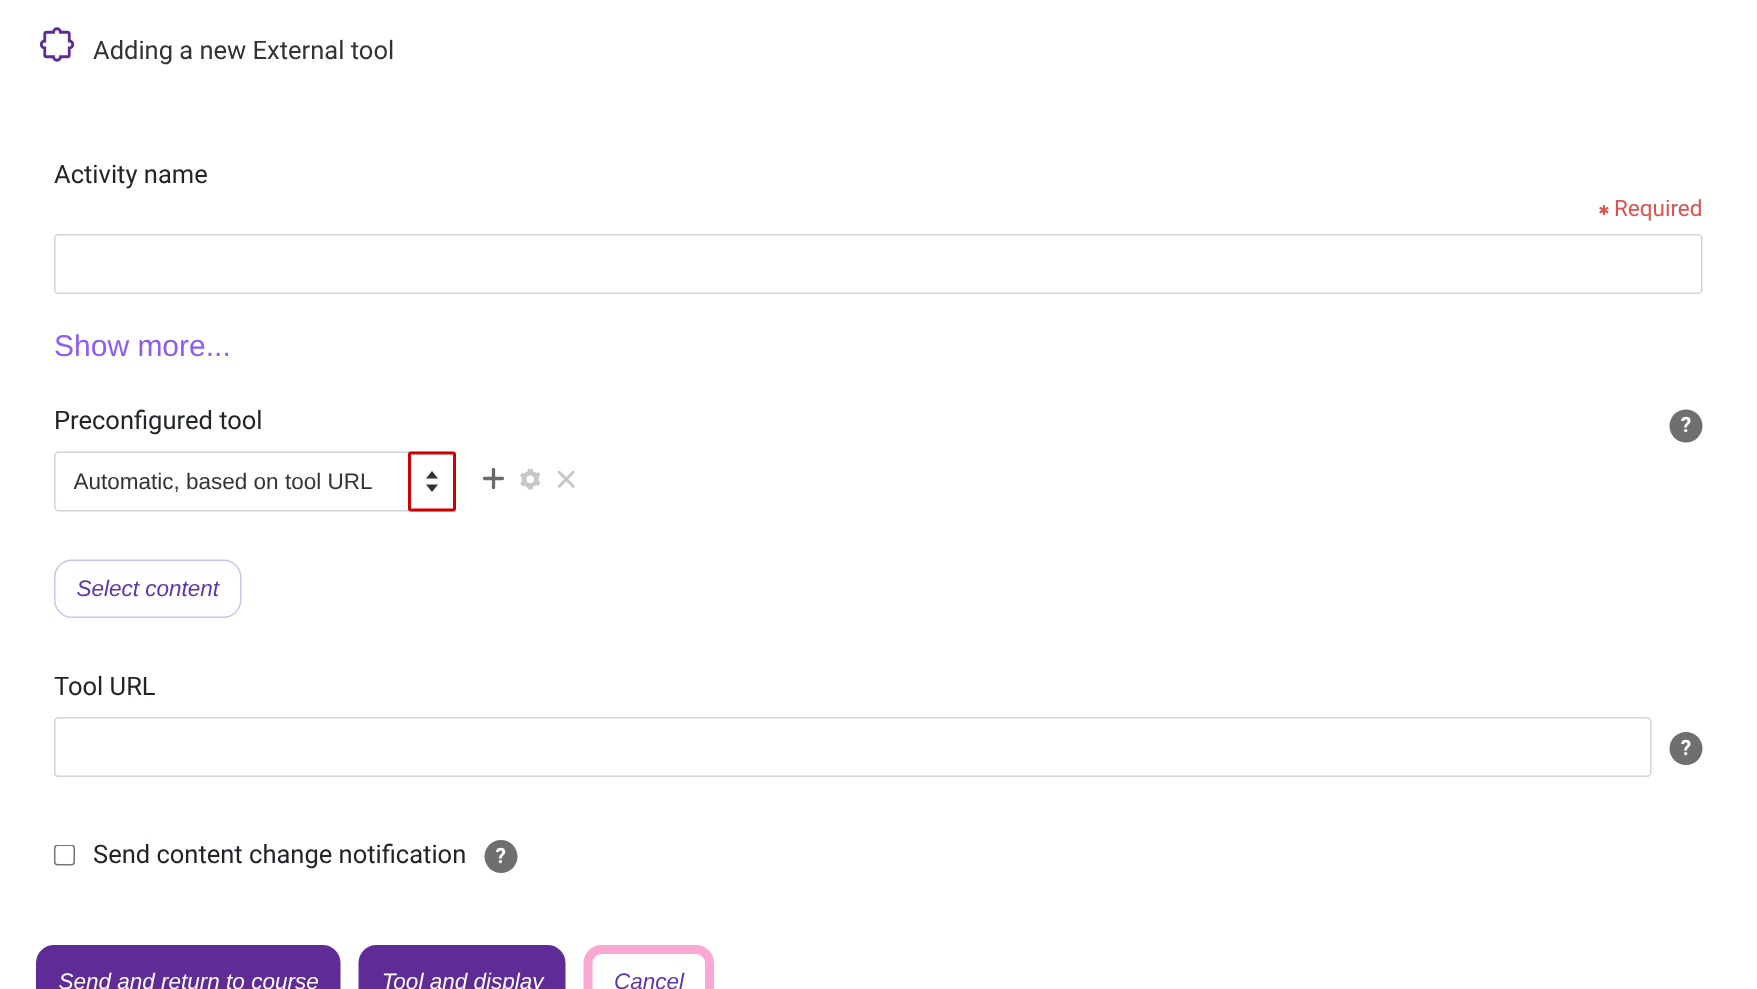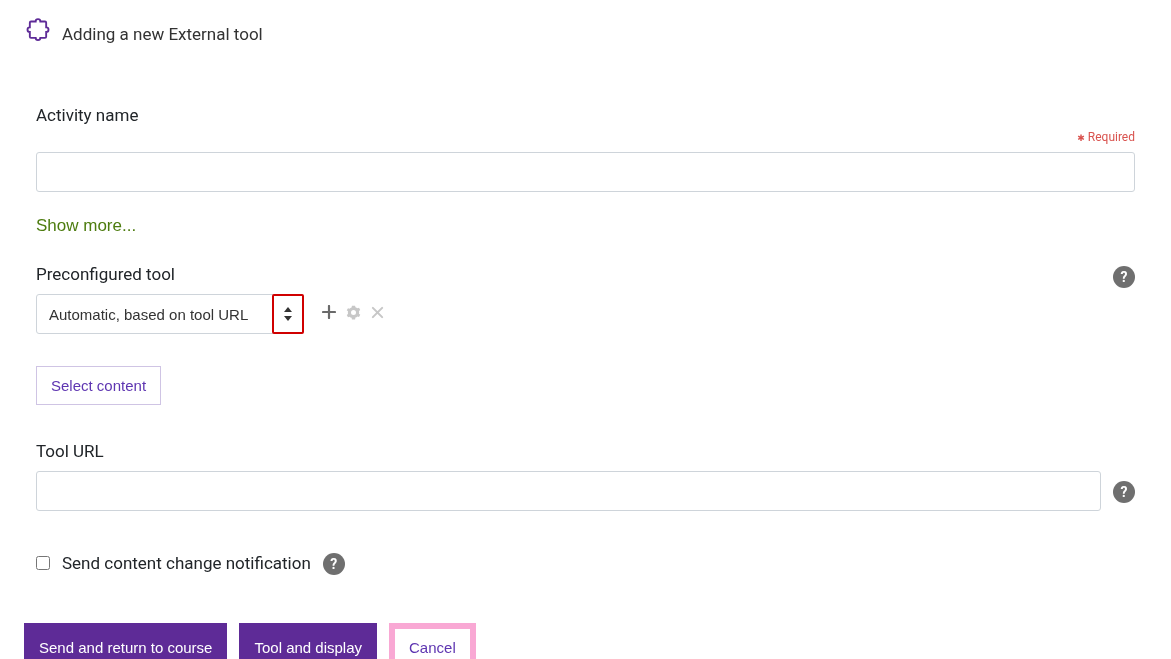--- a/index.html
+++ b/index.html
@@ -33,41 +33,41 @@
       align-items: center;
       justify-content: space-between;
       margin-bottom: 8px;
     }
     .field-label {
       font-size: 17px;
       color: #212529;
     }
     .required-hint {
       color: #d9534f;
-      font-size: 12px;
+      font-size: 15px;
       margin-top: 44px;
     }
     .required-hint::before {
       content: "✱";
       font-size: 9px;
       margin-right: 3px;
       vertical-align: middle;
     }
     .text-input {
       width: 100%;
       height: 40px;
       border: 1px solid #ced4da;
       border-radius: 3px;
       padding: 0 10px;
       font-size: 15px;
       background: #fff;
     }
     .show-more {
-      color: #4d7c0f;
-      font-size: 17px;
+      color: #8b5cf6;
+      font-size: 20px;
       background: none;
       border: none;
       cursor: pointer;
       padding: 0;
       margin-top: 24px;
       margin-bottom: 28px;
     }
     .row-with-help {
       display: flex;
       align-items: flex-start;
@@ -129,24 +129,25 @@
       vertical-align: middle;
     }
     .tool-icons .icon-plus { color: #6a6a6a; cursor: pointer; }
     .tool-icons .icon-gear { color: #c7c7c7; cursor: default; }
     .tool-icons .icon-x { color: #c7c7c7; cursor: default; }
     .preconfig-block { margin-bottom: 32px; }
     .preconfig-controls { margin-top: 10px; }
     .btn {
       display: inline-block;
       padding: 10px 14px;
-      border-radius: 0;
+      border-radius: 12px;
       font-size: 15px;
       cursor: pointer;
       border: 1px solid transparent;
+      font-style: italic;
     }
     .btn-outline {
       background: #fff;
       border: 1px solid #cfc4e4;
       color: #5e35b1;
     }
     .select-content-wrap { margin-bottom: 36px; }
     .tool-url-block { margin-bottom: 40px; }
     .tool-url-block .url-row {
       display: flex;

